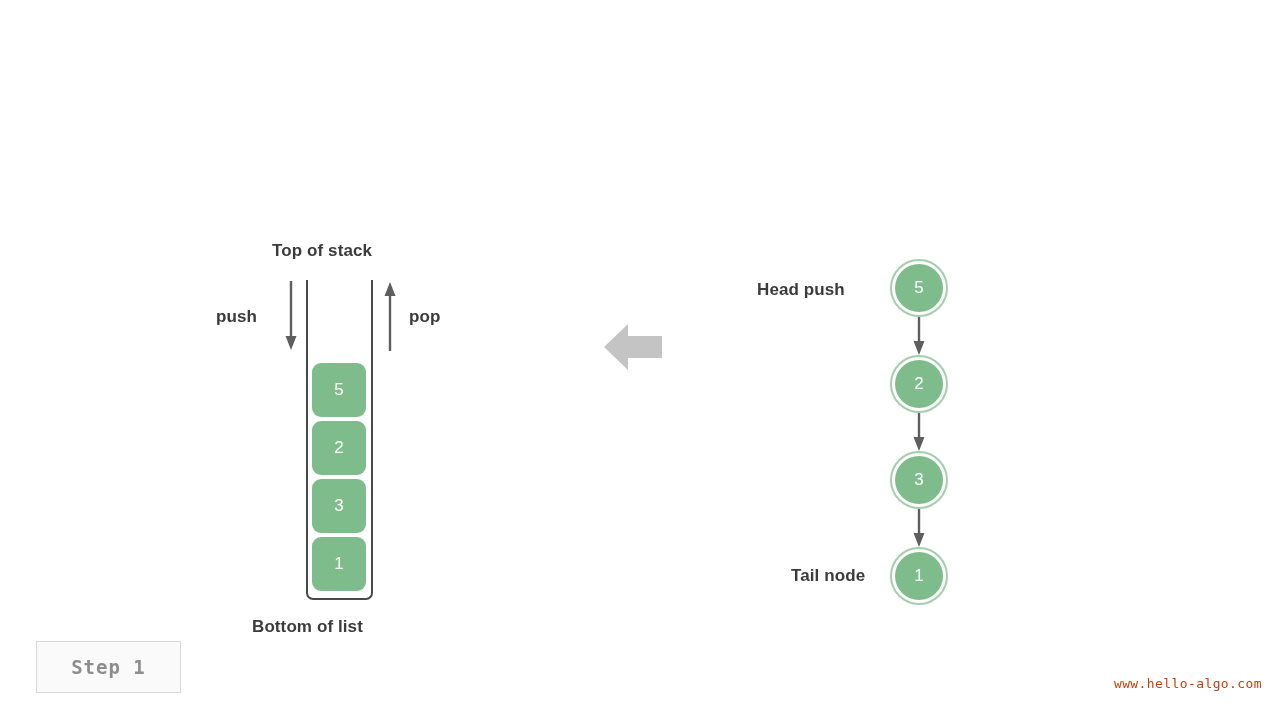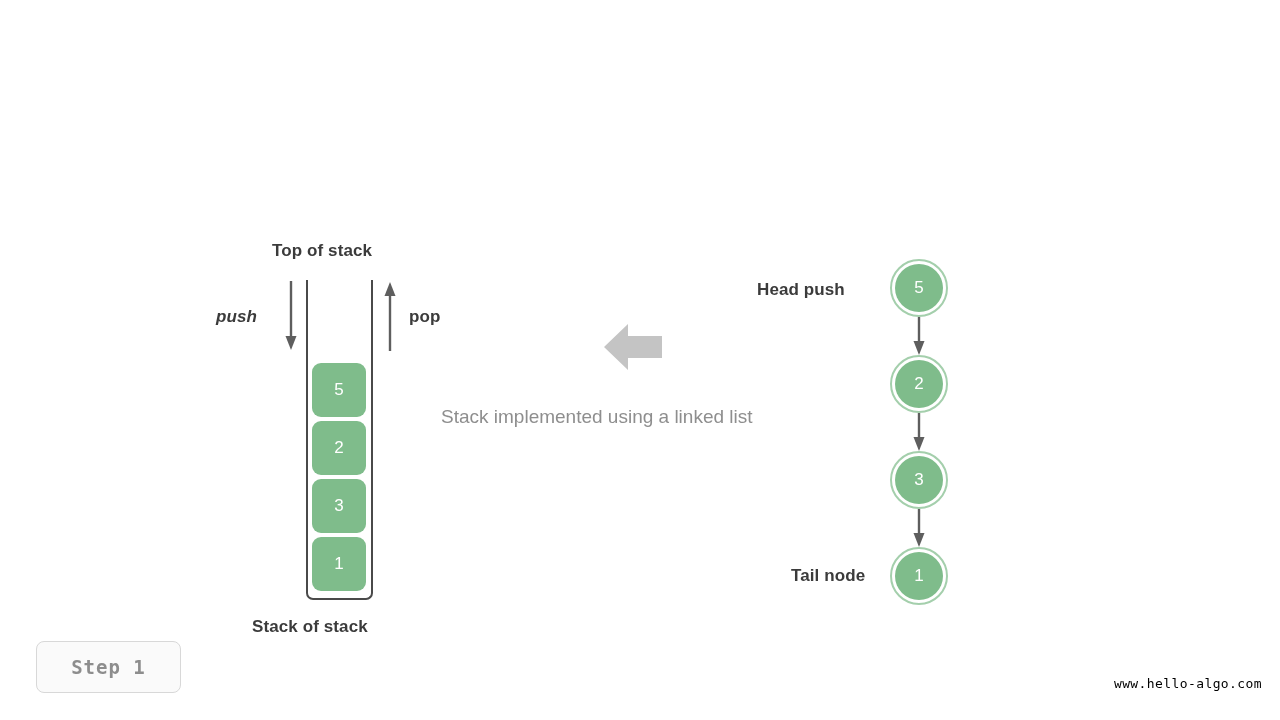--- a/index.html
+++ b/index.html
@@ -114,52 +114,52 @@
     justify-content: center;
   }
 
   
   #step-badge {
     left: 36px;
     top: 641px;
     width: 145px;
     height: 52px;
     border: 1px solid #d8d8d8;
-    border-radius: 8px;
+    border-radius: 0;
     background: #fafafa;
     display: flex;
     align-items: center;
     justify-content: center;
     font-family: "DejaVu Sans Mono", monospace;
     font-weight: bold;
     font-size: 19px;
     color: #8d8d8d;
     letter-spacing: 1px;
     box-sizing: border-box;
   }
 
   
   #watermark {
     right: 18px;
     top: 676px;
     font-family: "DejaVu Sans Mono", monospace;
     font-size: 13px;
-    color: #000000;
+    color: #c2410c;
     letter-spacing: 0.4px;
     white-space: nowrap;
   }
 </style>
 </head>
 <body>
 
 <div class="canvas">
 
   <div class="abs label-bold" style="left:272px; top:241px;">Top of stack</div>
 
-  <div class="abs label-bold" style="left:216px; top:307px;font-style:italic;">push</div>
+  <div class="abs label-bold" style="left:216px; top:307px;">push</div>
 
   <div class="abs label-bold" style="left:409px; top:307px;">pop</div>
 
   <svg class="abs" style="left:280px; top:278px;" width="22" height="76">
     <line x1="11" y1="3" x2="11" y2="62" stroke="#5e5e5e" stroke-width="2.4"></line>
     <polygon points="11,72 5.5,58 16.5,58" fill="#5e5e5e"></polygon>
   </svg>
 
   <svg class="abs" style="left:379px; top:278px;" width="22" height="76">
     <line x1="11" y1="14" x2="11" y2="73" stroke="#5e5e5e" stroke-width="2.4"></line>
@@ -168,27 +168,26 @@
 
   <div class="abs" id="stack-container"></div>
 
   <div class="abs" id="stack-cells">
     <div class="stack-cell">5</div>
     <div class="stack-cell">2</div>
     <div class="stack-cell">3</div>
     <div class="stack-cell">1</div>
   </div>
 
-  <div class="abs label-bold" style="left:252px; top:617px;">Stack of stack</div>
+  <div class="abs label-bold" style="left:252px; top:617px;">Bottom of list</div>
 
   <svg class="abs" id="transform-arrow" width="62" height="58">
     <polygon points="2,29 26,6 26,18 60,18 60,40 26,40 26,52" fill="#c4c4c4"></polygon>
   </svg>
 
-  <div class="abs label-gray" style="left:441px; top:406px;">Stack implemented using a linked list</div>
 
   <div class="abs label-bold" style="left:757px; top:280px;">Head push</div>
 
   <div class="abs label-bold" style="left:766px; top:566px;margin-left:25px;">Tail node</div>
 
   <svg class="abs" style="left:900px; top:315px;" width="38" height="286">
 
     <line x1="19" y1="2" x2="19" y2="30" stroke="#5e5e5e" stroke-width="2.4"></line>
     <polygon points="19,40 13.5,26 24.5,26" fill="#5e5e5e"></polygon>
 

